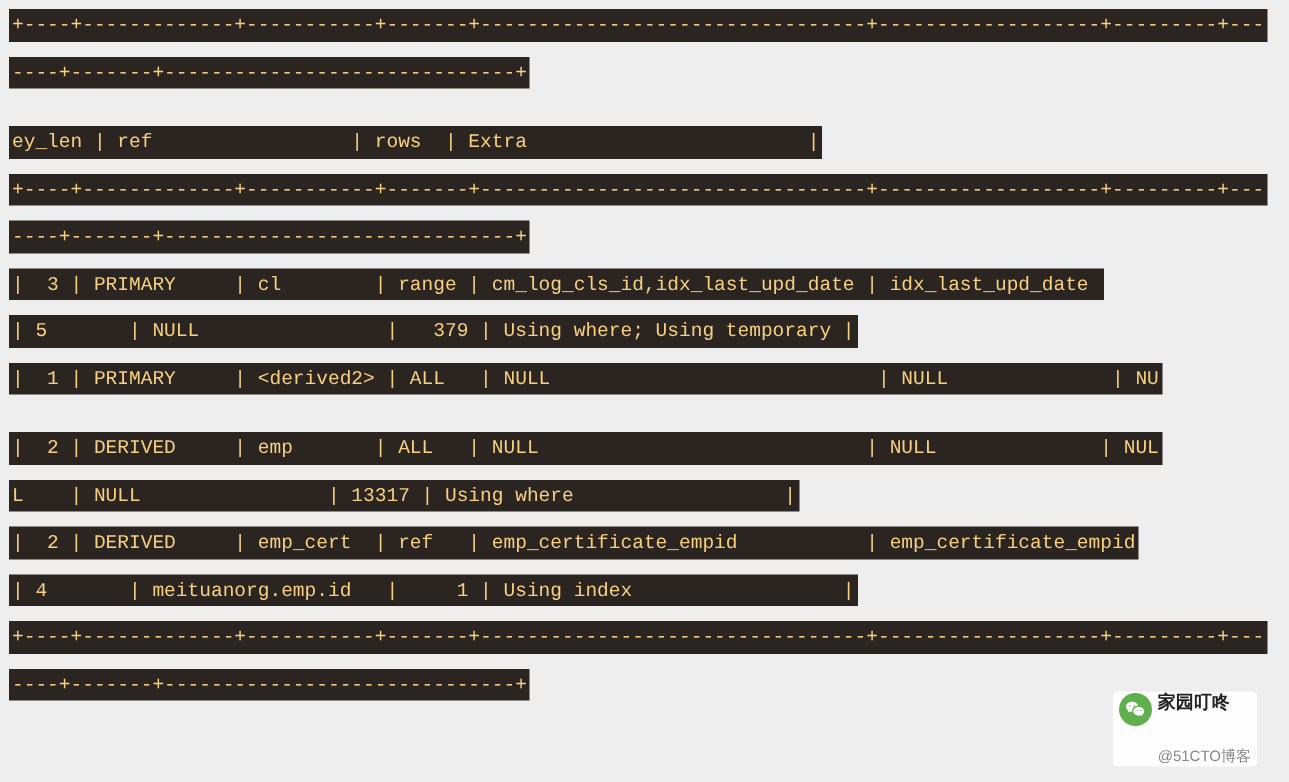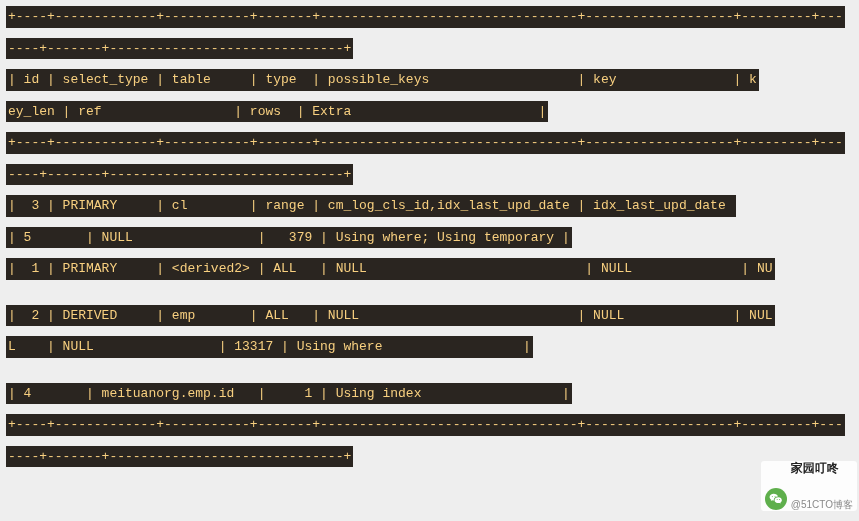--- a/index.html
+++ b/index.html
@@ -21,23 +21,23 @@
     background: #2a2520;
     color: #f8d080;
     white-space: pre;
     line-height: 1.5;
     margin-bottom: 10px;
     padding: 1px 2px;
   }
   .watermark {
     position: absolute;
     bottom: 10px;
-    right: 2px;
+    right: 21px;
     display: flex;
-    align-items: flex-end;
+    align-items: flex-start;
     gap: 4px;
     background: rgba(255,255,255,0.85);
     padding: 1px 4px;
     border-radius: 3px;
   }
   .wm-icon {
     width: 22px; height: 22px; border-radius: 50%;
     background: #5faf4c;
     display: flex; align-items: center; justify-content: center;
     color: #fff; font-size: 11px;
@@ -46,31 +46,31 @@
   .wm-text { display: flex; flex-direction: column; font-family: sans-serif; line-height: 1.1; }
   .wm-top { font-size: 12px; color: #222; font-weight: 600; }
   .wm-bot { font-size: 10px; color: #888; margin-top: 24px; }
 </style>
 </head>
 <body>
 
 <div class="console">
   <span class="line">+----+-------------+-----------+-------+---------------------------------+-------------------+---------+---</span><br>
   <span class="line">----+-------+------------------------------+</span><br>
-  <span class="line">| id | select_type | table     | type  | possible_keys                   | key               | k</span><br>
+  <br>
   <span class="line">ey_len | ref                 | rows  | Extra                        |</span><br>
   <span class="line">+----+-------------+-----------+-------+---------------------------------+-------------------+---------+---</span><br>
   <span class="line">----+-------+------------------------------+</span><br>
   <span class="line">|  3 | PRIMARY     | cl        | range | cm_log_cls_id,idx_last_upd_date | idx_last_upd_date </span><br>
   <span class="line">| 5       | NULL                |   379 | Using where; Using temporary |</span><br>
   <span class="line">|  1 | PRIMARY     | &lt;derived2&gt; | ALL   | NULL                            | NULL              | NU</span><br>
   <br>
   <span class="line">|  2 | DERIVED     | emp       | ALL   | NULL                            | NULL              | NUL</span><br>
   <span class="line">L    | NULL                | 13317 | Using where                  |</span><br>
-  <br>
+  <span class="line">|  2 | DERIVED     | emp_cert  | ref   | emp_certificate_empid           | emp_certificate_empid</span><br>
   <span class="line">| 4       | meituanorg.emp.id   |     1 | Using index                  |</span><br>
   <span class="line">+----+-------------+-----------+-------+---------------------------------+-------------------+---------+---</span><br>
   <span class="line">----+-------+------------------------------+</span>
 </div>
 
 <div class="watermark">
   <div class="wm-icon">
     <svg width="14" height="14" viewBox="0 0 24 24" fill="#fff">
         <path d="M8 3C4 3 1 5.5 1 8.7c0 1.9 1.1 3.6 2.8 4.7l-.7 2.1 2.4-1.3c.8.2 1.6.3 2.5.3h.4c-.1-.4-.2-.9-.2-1.3 0-3.1 3-5.6 6.8-5.6h.3C14.6 4.9 11.6 3 8 3zm-2.4 4c.5 0 .9.4.9.9s-.4.9-.9.9-.9-.4-.9-.9.4-.9.9-.9zm4.8 0c.5 0 .9.4.9.9s-.4.9-.9.9-.9-.4-.9-.9.4-.9.9-.9zM16 9c-3.6 0-6.5 2.2-6.5 5s2.9 5 6.5 5c.7 0 1.4-.1 2.1-.3l2 1.1-.6-1.8c1.5-.9 2.5-2.4 2.5-4C22 11.2 19.6 9 16 9zm-2 3.2c.4 0 .8.3.8.8 0 .4-.3.8-.8.8s-.8-.3-.8-.8.4-.8.8-.8zm4 0c.4 0 .8.3.8.8 0 .4-.3.8-.8.8s-.8-.3-.8-.8.4-.8.8-.8z"></path>
       </svg>

